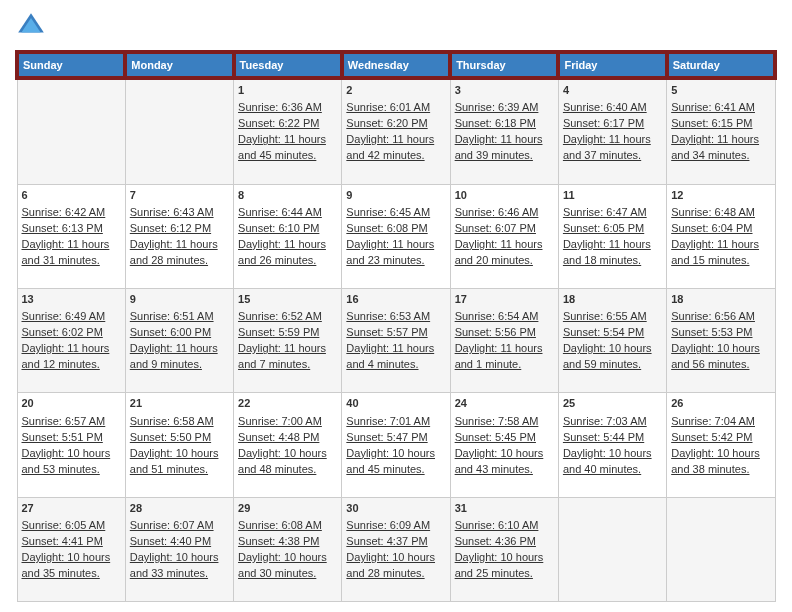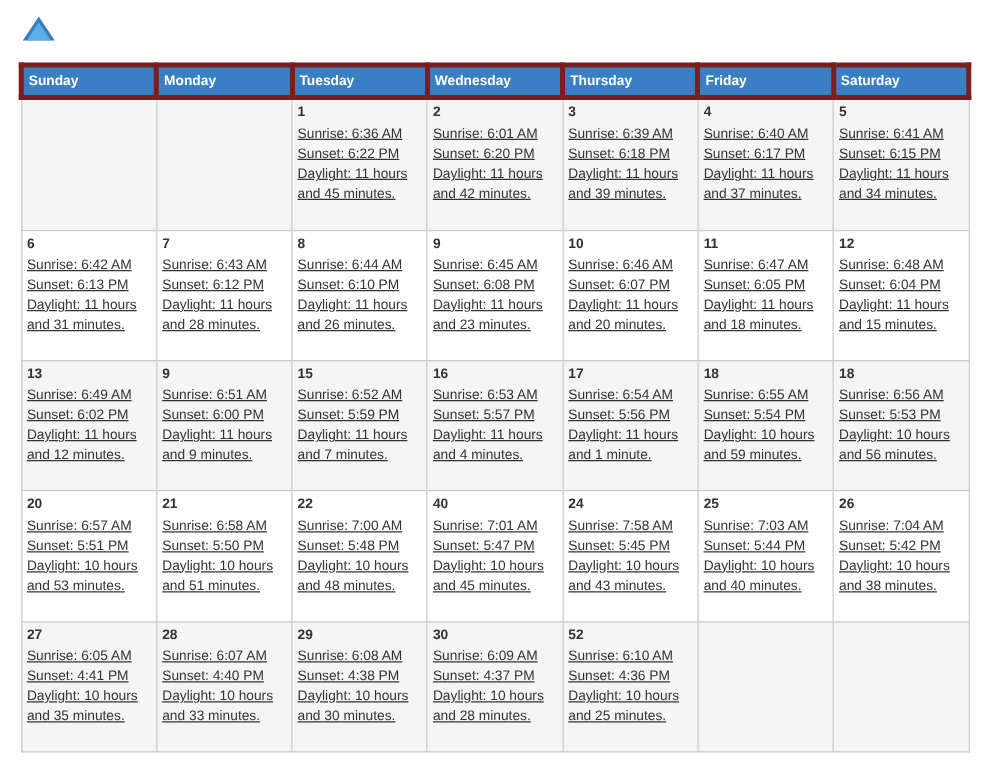--- a/index.html
+++ b/index.html
@@ -264,21 +264,21 @@
           </td>
           <td>
             <span class="day-number">21</span>
             <div class="day-info">Sunrise: 6:58 AM
 Sunset: 5:50 PM
 Daylight: 10 hours and 51 minutes.</div>
           </td>
           <td>
             <span class="day-number">22</span>
             <div class="day-info">Sunrise: 7:00 AM
-Sunset: 5:48 PM
+Sunset: 4:48 PM
 Daylight: 10 hours and 48 minutes.</div>
           </td>
           <td>
             <span class="day-number">40</span>
             <div class="day-info">Sunrise: 7:01 AM
 Sunset: 5:47 PM
 Daylight: 10 hours and 45 minutes.</div>
           </td>
           <td>
             <span class="day-number">24</span>
@@ -318,21 +318,21 @@
 Sunset: 4:38 PM
 Daylight: 10 hours and 30 minutes.</div>
           </td>
           <td>
             <span class="day-number">30</span>
             <div class="day-info">Sunrise: 6:09 AM
 Sunset: 4:37 PM
 Daylight: 10 hours and 28 minutes.</div>
           </td>
           <td>
-            <span class="day-number">52</span>
+            <span class="day-number">31</span>
             <div class="day-info">Sunrise: 6:10 AM
 Sunset: 4:36 PM
 Daylight: 10 hours and 25 minutes.</div>
           </td>
           <td class="empty-cell"></td>
           <td class="empty-cell"></td>
         </tr>
       </tbody>
   </table>
 </div>

